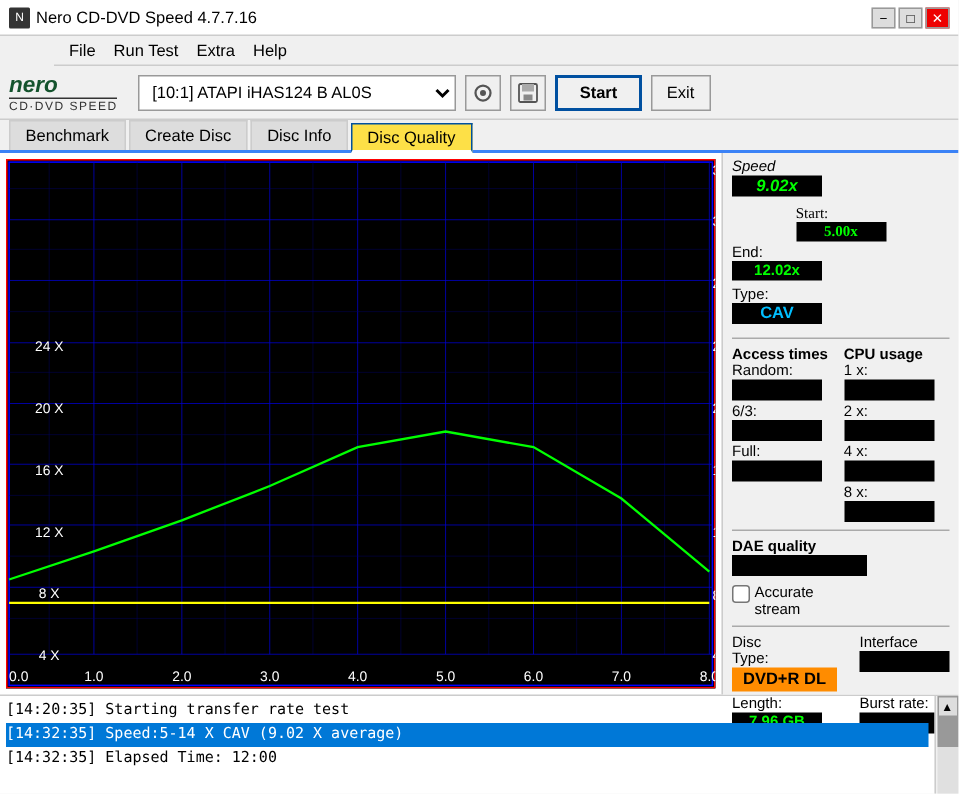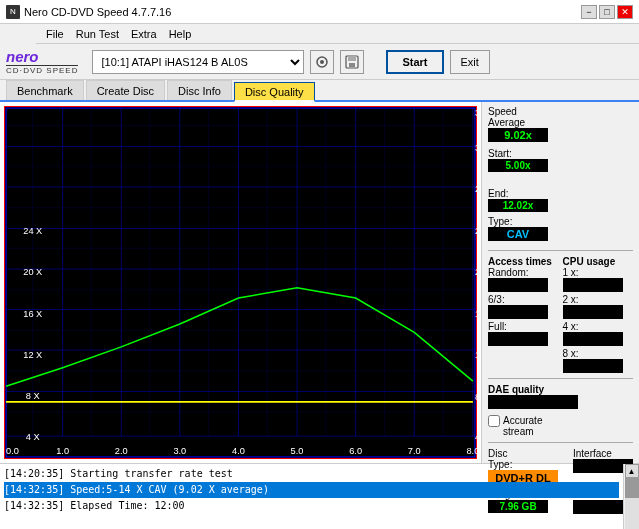--- a/index.html
+++ b/index.html
@@ -17,40 +17,40 @@
     .menubar { background: #f0f0f0; display: flex; gap: 0; padding: 2px 4px; border-bottom: 1px solid #ccc; height: 20px; align-items: center; margin-left: 36px; }
     .menu-item { padding: 1px 6px; font-size: 11px; cursor: pointer; }
 
     
     .toolbar { background: #f0f0f0; display: flex; align-items: center; padding: 3px 6px; gap: 6px; border-bottom: 1px solid #ccc; height: 36px; }
     .toolbar-logo { display: flex; flex-direction: column; align-items: flex-start; margin-right: 8px; }
     .logo-nero { font-size: 16px; font-weight: bold; font-style: italic; color: #333; line-height: 1; }
     .logo-sub { font-size: 8px; color: #333; letter-spacing: 1px; border-top: 1px solid #333; }
     .drive-select { height: 24px; font-size: 11px; padding: 1px 4px; border: 1px solid #999; background: #fff; width: 212px; }
     .toolbar-icon-btn { width: 24px; height: 24px; background: #f0f0f0; border: 1px solid #999; display: flex; align-items: center; justify-content: center; cursor: pointer; font-size: 12px; }
-    .btn-start { height: 24px; padding: 2px 14px; background: #f0f0f0; border: 2px solid #0050a0; font-size: 11px; cursor: pointer; font-weight: bold; margin-left: 16px; }
+    .btn-start { height: 24px; padding: 2px 14px; background: #f0f0f0; border: 2px solid #0050a0; font-size: 11px; cursor: pointer; font-weight: bold; }
     .btn-exit { height: 24px; padding: 2px 10px; background: #f0f0f0; border: 1px solid #999; font-size: 11px; cursor: pointer; }
 
     
     .tabs { display: flex; background: #f0f0f0; border-bottom: 2px solid #3b82f6; padding: 0 6px; height: 22px; align-items: flex-end; }
     .tab { padding: 2px 10px; font-size: 11px; cursor: pointer; border: 1px solid #ccc; border-bottom: none; background: #ddd; margin-right: 2px; height: 20px; display: flex; align-items: center; }
     .tab.active { background: #fde047; border-color: #0050a0; border-bottom: 2px solid #fff; margin-bottom: -2px; font-weight: normal; }
 
     
     .main { display: flex; height: 361px; background: #fff; }
 
     
     .chart-area { flex: 1; background: #000; position: relative; margin: 4px; overflow: hidden; }
 
     
     .grid-svg { position: absolute; top: 0; left: 0; width: 100%; height: 100%; }
 
     
     .right-panel { width: 158px; padding: 4px 6px; display: flex; flex-direction: column; gap: 2px; font-size: 10px; background: #f0f0f0; border-left: 1px solid #ccc; }
-    .panel-section { margin-bottom: 4px; }
+    .panel-section { margin-bottom: 4px; font-style: italic; }
     .panel-label { font-size: 10px; font-weight: normal; color: #000; }
     .panel-value { background: #000; color: #00ff00; font-weight: bold; font-size: 11px; padding: 1px 4px; text-align: center; min-width: 60px; display: inline-block; }
     .panel-value-blue { background: #000; color: #00bfff; font-weight: bold; font-size: 11px; padding: 1px 4px; text-align: center; min-width: 60px; display: inline-block; }
     .panel-black { background: #000; color: #000; font-size: 11px; padding: 1px 4px; min-width: 60px; display: inline-block; }
     .two-col { display: flex; gap: 4px; }
     .col { flex: 1; }
     .checkbox-row { display: flex; align-items: flex-start; gap: 3px; margin-top: 2px; }
     .checkbox-row input { width: 12px; height: 12px; }
     .disc-type-badge { background: #ff8c00; color: #000; font-weight: bold; font-size: 11px; padding: 2px 6px; display: inline-block; text-align: center; min-width: 70px; }
     .divider { border: none; border-top: 1px solid #aaa; margin: 3px 0; }
@@ -83,21 +83,21 @@
 <div class="menubar">
   <span class="menu-item">File</span>
   <span class="menu-item">Run Test</span>
   <span class="menu-item">Extra</span>
   <span class="menu-item">Help</span>
 </div>
 
 <div class="toolbar">
   <div class="toolbar-logo">
     <div class="logo-nero">
-      <span style="color:#6d28d9; font-style:italic; font-size:15px;">nero</span>
+      <span style="color:#14532d; font-style:italic; font-size:15px;">nero</span>
     </div>
     <div class="logo-sub">CD·DVD SPEED</div>
   </div>
   <select class="drive-select"><option>[10:1]  ATAPI iHAS124  B AL0S</option></select>
   <div class="toolbar-icon-btn" title="Options">
     <svg width="14" height="14" viewBox="0 0 14 14">
         <circle cx="7" cy="7" r="5" fill="none" stroke="#555" stroke-width="1.5"></circle>
         <circle cx="7" cy="7" r="2" fill="#555"></circle>
       </svg>
   </div>
@@ -195,24 +195,23 @@
       <text x="458" y="123" fill="#fff" font-size="9" text-anchor="start">24</text>
       <text x="458" y="83" fill="#fff" font-size="9" text-anchor="start">28</text>
       <text x="458" y="43" fill="#fff" font-size="9" text-anchor="start">32</text>
       <text x="458" y="10" fill="#fff" font-size="9" text-anchor="start">36</text>
     </svg>
   </div>
 
   <div class="right-panel">
     <div class="panel-section">
       <div class="panel-label">Speed</div>
-      <div class="panel-label">Average</div>
       <span class="panel-value">9.02x</span>
     </div>
-    <div style="display:flex; justify-content:flex-start; margin-bottom:14px;">
+    <div style="display:flex; justify-content:center; margin-bottom:0;font-family:Liberation Serif, serif;">
       <div>
         <div class="panel-label">Start:</div>
         <span class="panel-value" style="font-size:10px;">5.00x</span>
       </div>
     </div>
     <div style="margin-bottom:2px;">
       <div class="panel-label">End:</div>
       <span class="panel-value" style="font-size:10px;">12.02x</span>
     </div>
     <div style="margin-bottom:4px;">

